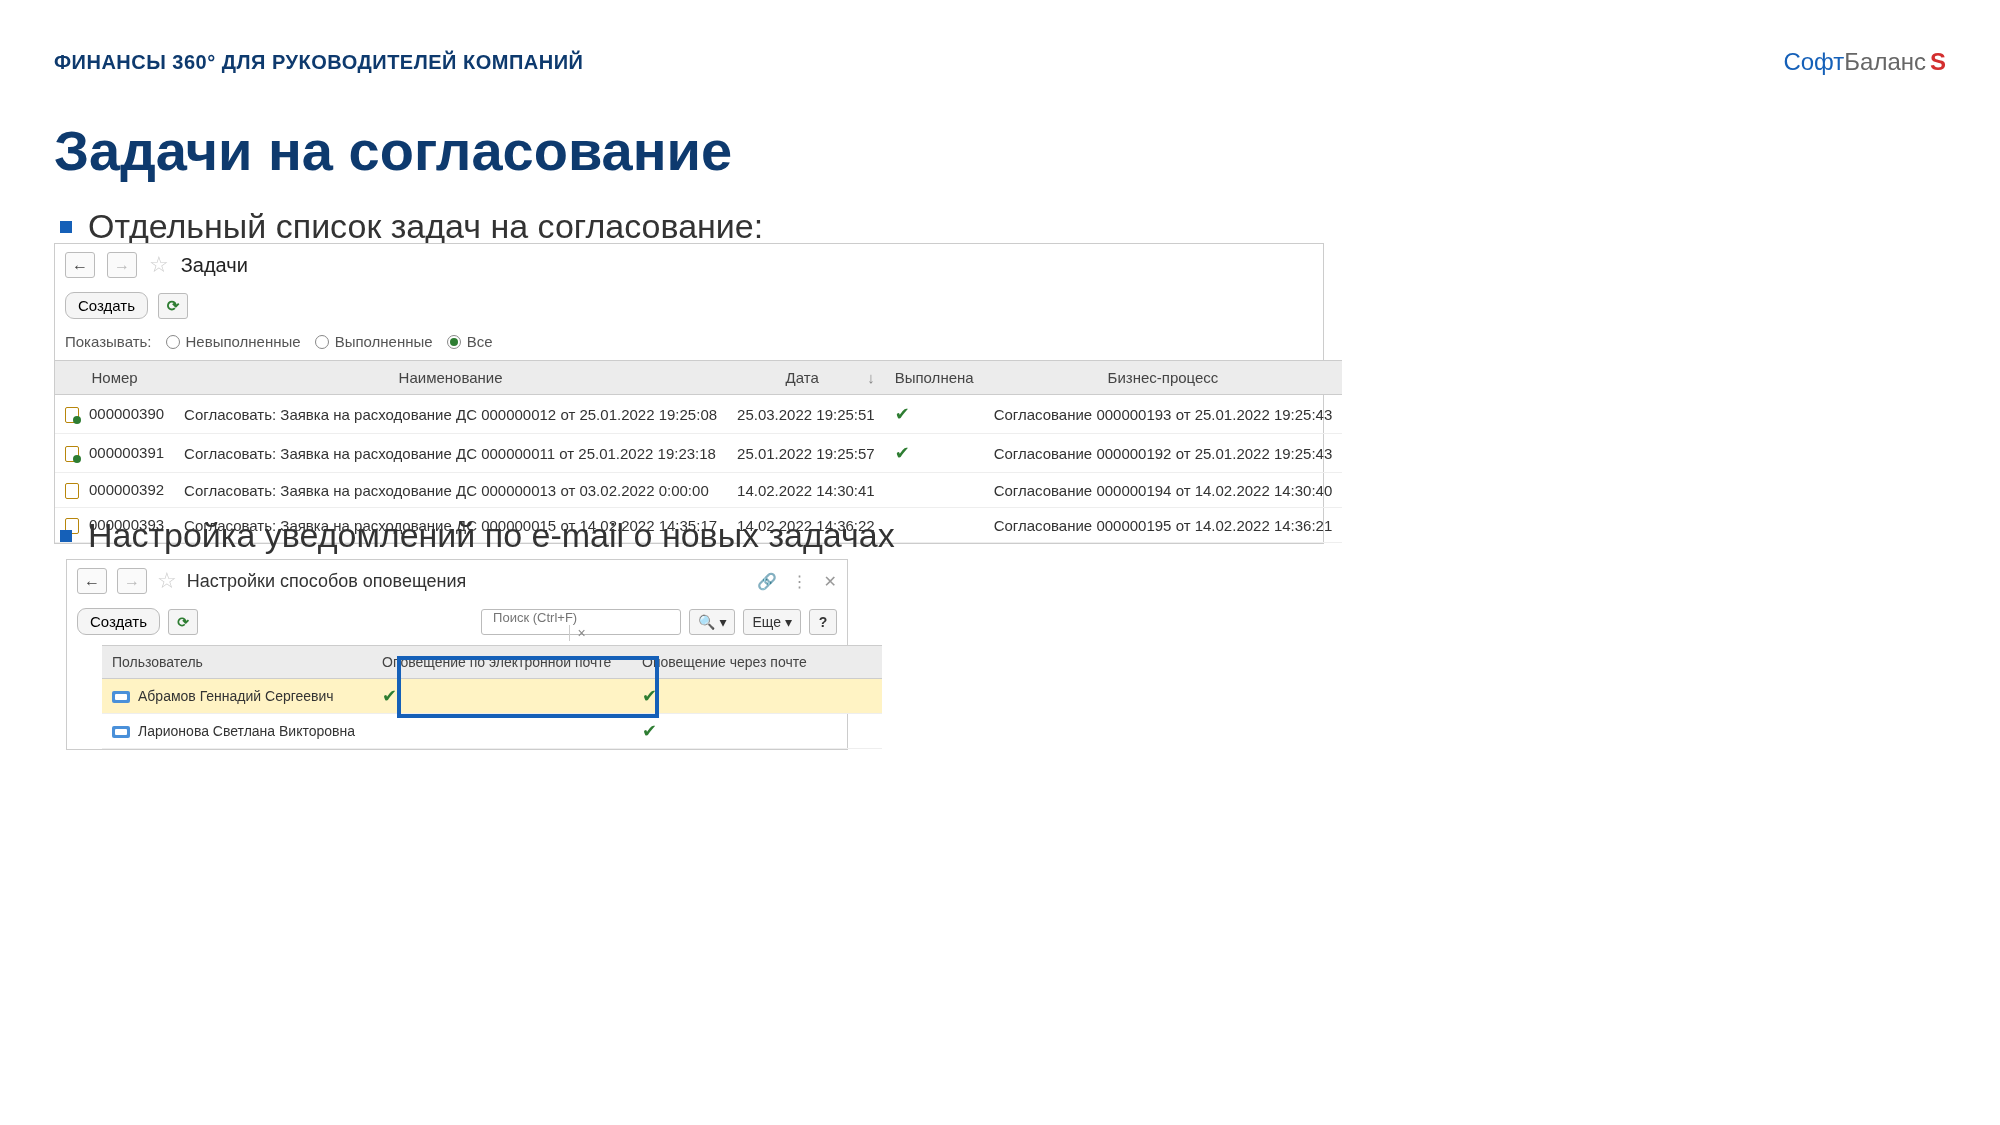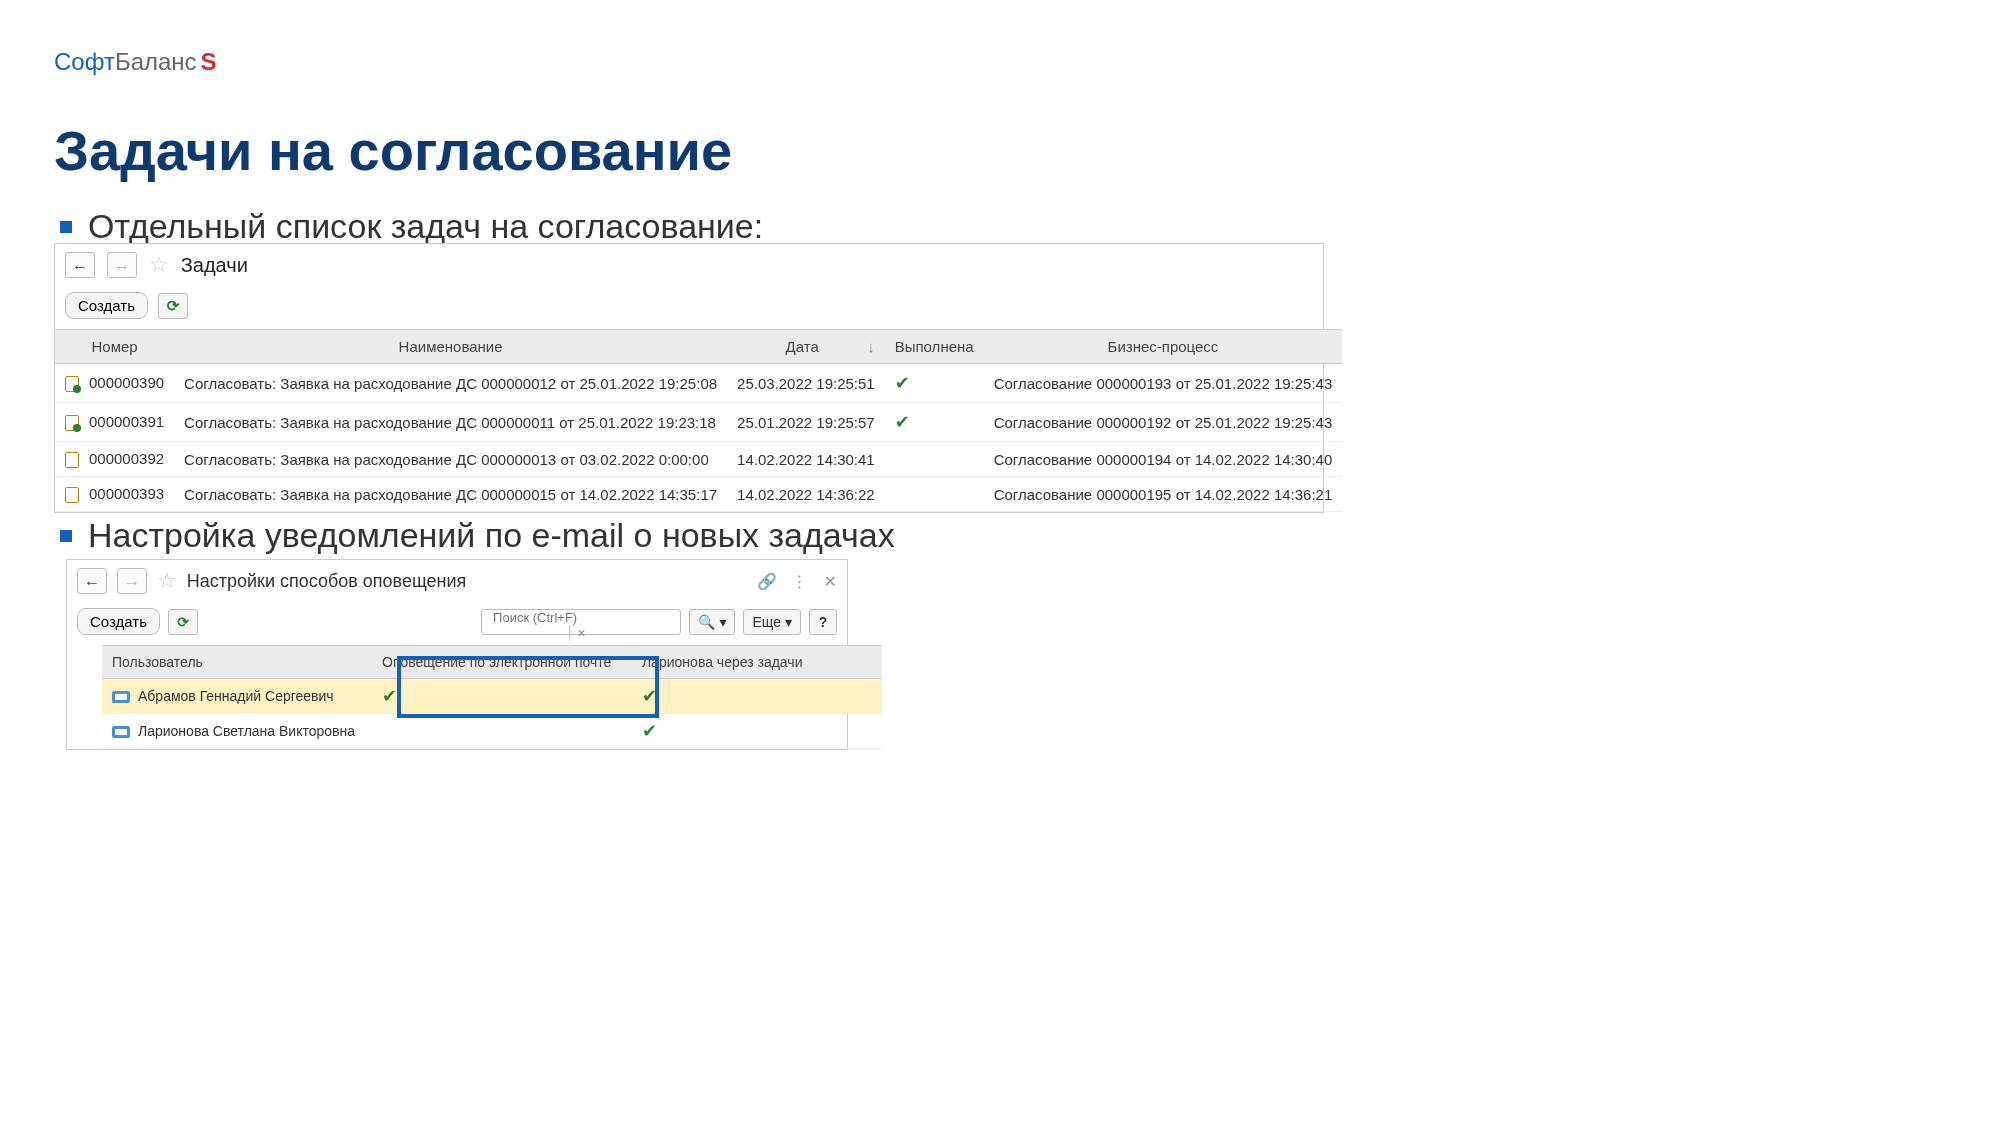--- a/index.html
+++ b/index.html
@@ -60,20 +60,21 @@
   .user-icon::after { content: ""; position: absolute; left: 3px; top: 3px; width: 12px; height: 6px; background: #fff; border-radius: 1px; }
   .highlight-box { position: absolute; border: 4px solid #1560b8; pointer-events: none; }
   #bullet1 { top: 207px; }
   #bullet2 { top: 516px; }
   #panel2-title { font-size: 18px; }
 </style>
 </head>
 <body>
 
 <div class="header-strip">
+  <div class="header-title">ФИНАНСЫ 360° ДЛЯ РУКОВОДИТЕЛЕЙ КОМПАНИЙ</div>
   <div class="logo">
     <span class="blue">Софт</span><span class="gray">Баланс</span><span class="mark">S</span>
   </div>
 </div>
 
 <h1 class="main-title">Задачи на согласование</h1>
 
 <div class="bullet-line" id="bullet1">
   <span class="sq"></span>
   <span class="text">Отдельный список задач на согласование:</span>
@@ -82,20 +83,37 @@
 <div class="panel1">
   <div class="toolbar1">
     <span class="nav-btn">←</span>
     <span class="nav-btn disabled">→</span>
     <span class="star">☆</span>
     <span class="panel-title">Задачи</span>
   </div>
   <div class="toolbar2">
     <button class="btn">Создать</button>
     <span class="refresh">⟳</span>
+  </div>
+  <div class="filter-row">
+    <span>Показывать:</span>
+    <span class="radio">
+        <span class="radio-circle"></span>
+        <span>Невыполненные</span>
+      </span>
+    <span class="radio">
+        <span class="radio-circle"></span>
+        <span>Выполненные</span>
+      </span>
+    <span class="radio">
+        <span class="radio-circle">
+          <span class="radio-dot"></span>
+        </span>
+        <span>Все</span>
+      </span>
   </div>
   <table class="tasks">
     <thead>
       <tr>
         <th class="col-num">Номер</th>
         <th class="col-name">Наименование</th>
         <th class="col-date"><span>Дата</span><span class="sort-ind">↓</span></th>
         <th class="col-done">Выполнена</th>
         <th>Бизнес-процесс</th>
       </tr>
@@ -161,21 +179,21 @@
     </span>
     <span class="small-btn">🔍 ▾</span>
     <span class="small-btn"><span>Еще</span> ▾</span>
     <span class="help-btn">?</span>
   </div>
   <table class="notif">
     <thead>
       <tr>
         <th class="ncol-user">Пользователь</th>
         <th class="ncol-email">Оповещение по электронной почте</th>
-        <th>Ларионова через задачи</th>
+        <th>Оповещение через почте</th>
       </tr>
     </thead>
     <tbody id="notif-body">
         <tr class="selected">
           <td><span class="user-icon"></span>Абрамов Геннадий Сергеевич</td>
           <td><span class="check">✔</span></td>
           <td><span class="check">✔</span></td>
         </tr>
         <tr>
           <td><span class="user-icon"></span>Ларионова Светлана Викторовна</td>

